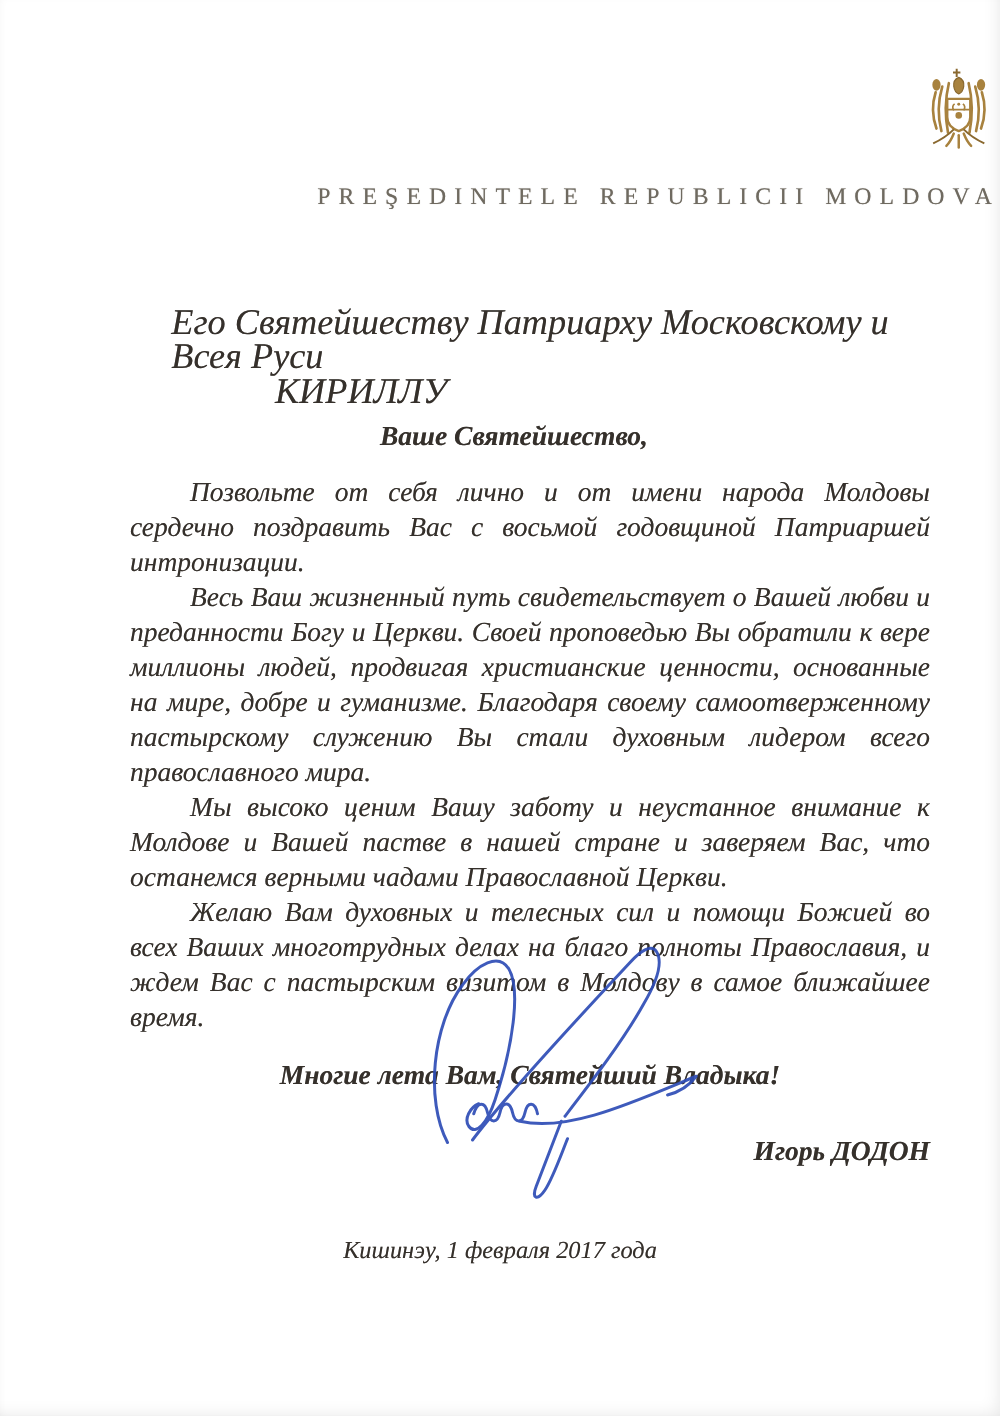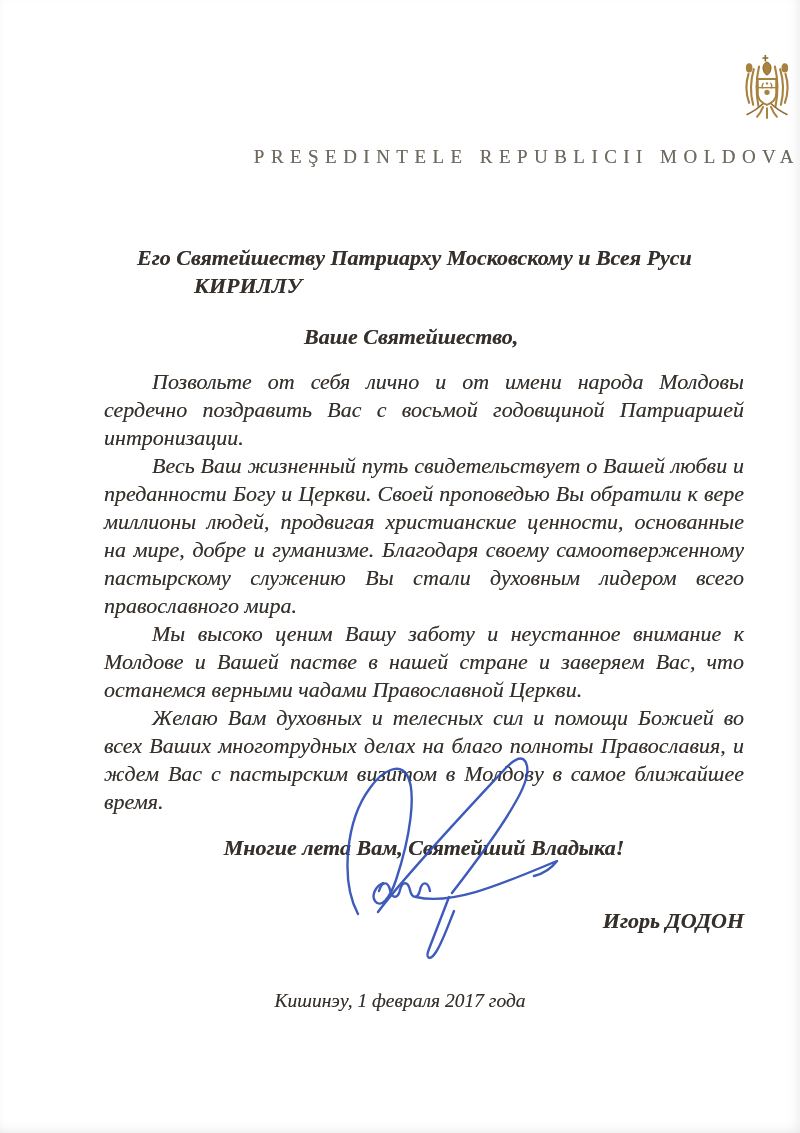--- a/index.html
+++ b/index.html
@@ -43,28 +43,28 @@
   
   .letter {
     padding: 0 56px 0 104px; 
     font-style: italic;
   }
   .letter, .letter p {
     text-shadow: 0 0 0.5px rgba(53,48,43,0.55);
   }
   .recipient-block {
     margin-top: 76px;
-    font-size: 22px;
-    font-weight: bold;
+    font-size: 29px;
+    font-weight: normal;
     line-height: 27px;
   }
   .recipient-line1 { margin-left: 33px; }
-  .recipient-line2 { margin-left: 90px; margin-top: 1px; }
+  .recipient-line2 { margin-left: 116px; margin-top: 1px; }
   .salutation {
-    margin-top: 25px;
+    margin-top: 9px;
     margin-left: 200px;
     font-size: 22px;
     font-weight: bold;
   }
   .body-paragraphs { margin-top: 18px; }
   .body-paragraphs p {
     margin: 0;
     font-size: 22px;
     line-height: 28px;
     text-align: justify;

